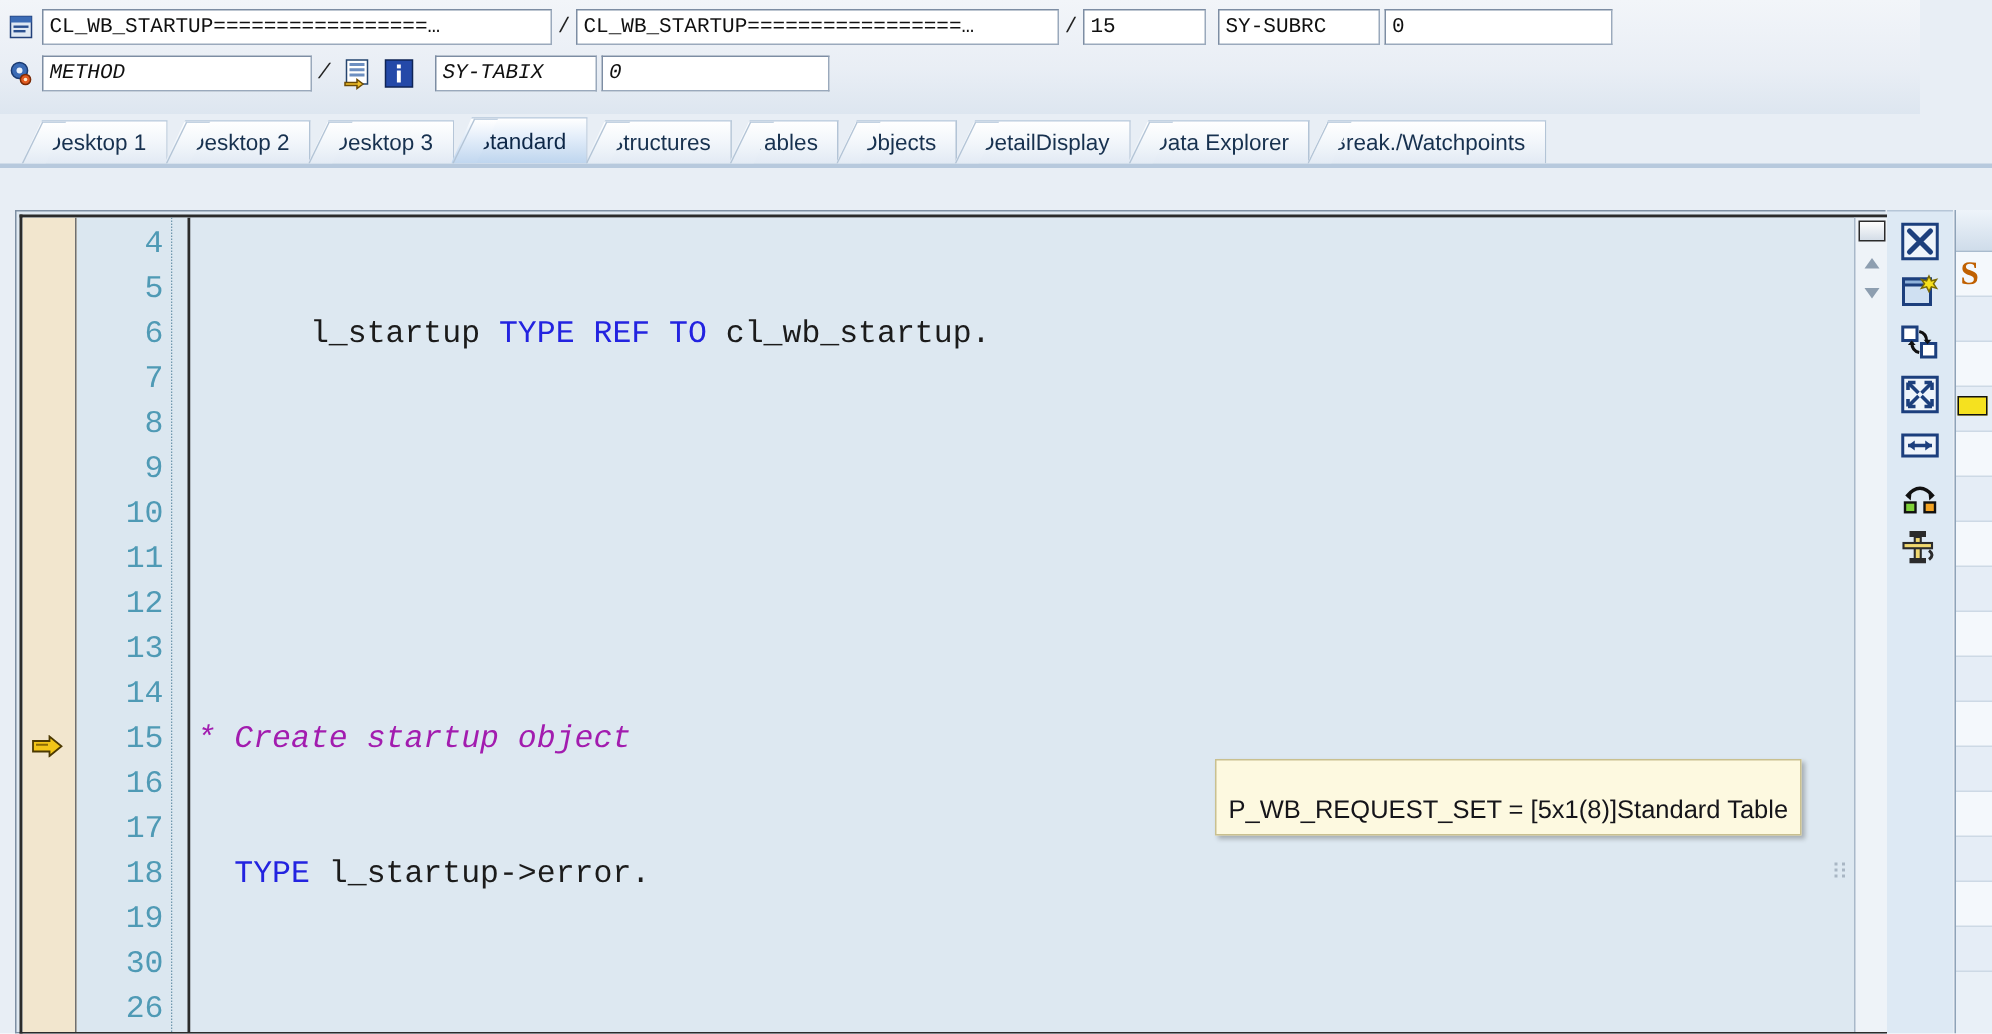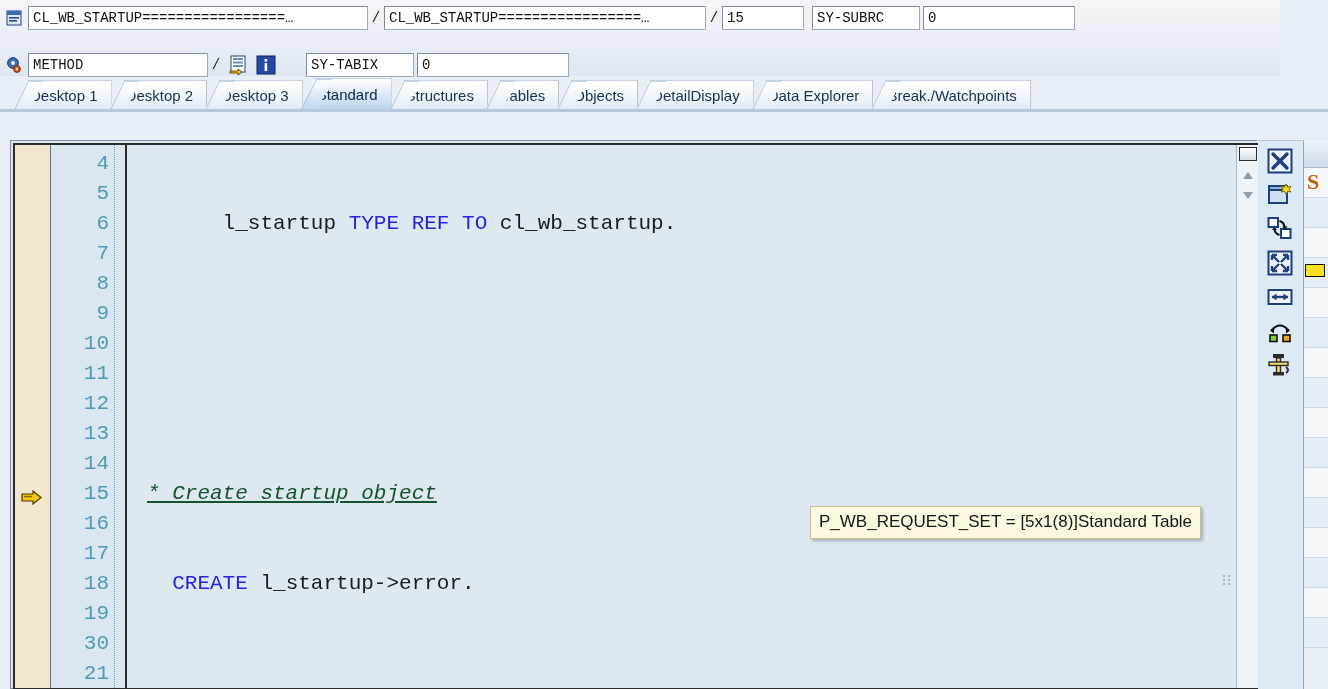--- a/index.html
+++ b/index.html
@@ -11,21 +11,21 @@
   }
   #app { position: relative; width: 1328px; height: 689px; background: #e8eef5; }
 
   
   .header {
     position: absolute; left: 0; top: 0; width: 1280px; height: 76px;
     background: linear-gradient(to bottom, #f2f5f9 0%, #e9eef5 60%, #dde6f0 100%);
   }
   .hdr-row { position: absolute; left: 0; display: flex; align-items: center; height: 26px; }
   .hdr-row1 { top: 5px; }
-  .hdr-row2 { top: 52px; }
+  .hdr-row2 { top: 36px; font-style: italic; }
 
   .hdr-icon {
     width: 20px; height: 22px; margin-left: 4px; margin-right: 4px;
     display: flex; align-items: center; justify-content: center;
     flex: 0 0 auto;
   }
   .fld {
     background: #ffffff;
     border: 1px solid #9aa9bc;
     border-top-color: #7d8da3;
@@ -128,28 +128,28 @@
   }
   .gutter-gap { width: 12px; flex: 0 0 auto; background:#dbe7f0; border-right:2px solid #2b2b2b; }
   .code-area {
     flex: 1 1 auto;
     position: relative;
     background: #dde8f1;
     font-family: "Liberation Mono", monospace;
     font-size: 21px;
     line-height: 30px;
     padding-top: 4px;
-    padding-left: 20px;
+    padding-left: 4px;
     white-space: pre;
     overflow: hidden;
   }
   .cl { height: 30px; }
   .kw  { color: #2323e0; }
   .id  { color: #1b1b1b; }
-  .cmt { color: #14532d; font-style: italic; text-decoration: underline; }
+  .cmt { color: #a21caf; font-style: italic; }
 
   
   .vscroll {
     position: absolute; right: 0; top: 0; width: 22px; height: 100%;
     background: #eef3f8; border-left: 1px solid #a8b8c9;
   }
   .vscroll .thumb {
     position:absolute; left: 2px; top: 2px; width: 18px; height: 14px;
     background: linear-gradient(to bottom,#fdfdfd,#d4dde7);
     border: 1px solid #2b2b2b;
@@ -187,21 +187,21 @@
   .rp-cell.alt { background:#e5edf6; }
   .rp-s { font-family:"Liberation Serif", serif; font-size:22px; color:#c06000; font-weight:bold; padding-left:3px; line-height:28px;}
   .rp-tag { position:absolute; left:1px; top:6px; width:20px; height:13px; background:#f5e11f; border:1px solid #111; }
 
   
   .tooltip {
     position: absolute; left: 810px; top: 506px;
     background: #fdf9e0;
     border: 1px solid #c9c08f;
     box-shadow: 2px 2px 3px rgba(0,0,0,.25);
-    padding: 3px 8px 5px 8px;
+    padding: 21px 8px 5px 8px;
     font-family: "Liberation Sans", sans-serif;
     font-size: 17px;
     color: #15151a;
     line-height: 23px;
     white-space: nowrap;
     z-index: 40;
   }
 
   svg { display:block; }
 </style>
@@ -250,21 +250,21 @@
           <path d="M2 17 h8 v-2 l4 3 -4 3 v-2 H2 z" fill="#f2c12a" stroke="#6b4a05"></path>
         </svg>
       </span>
       <span class="mini-btn">
         <svg width="22" height="22" viewBox="0 0 22 22">
           <rect x="2" y="2" width="18" height="18" fill="#2449a8" stroke="#0f2456"></rect>
           <rect x="9.6" y="5" width="2.6" height="2.6" fill="#ffffff"></rect>
           <rect x="9.6" y="9" width="2.6" height="8" fill="#ffffff"></rect>
         </svg>
       </span>
-      <div class="fld" style="width:108px;margin-left:28px">SY-TABIX</div>
+      <div class="fld" style="width:108px;margin-left:12px">SY-TABIX</div>
       <div class="fld" style="width:152px;margin-left:3px">0</div>
     </div>
   </div>
 
   <div class="tabstrip">
     <div class="tabline"></div>
     <div class="tabs">
       <div class="tab">
           <span>Desktop 1</span>
         </div>
@@ -321,31 +321,31 @@
         <div class="cl">11</div>
         <div class="cl">12</div>
         <div class="cl">13</div>
         <div class="cl">14</div>
         <div class="cl">15</div>
         <div class="cl">16</div>
         <div class="cl">17</div>
         <div class="cl">18</div>
         <div class="cl">19</div>
         <div class="cl">30</div>
-        <div class="cl">21</div>
+        <div class="cl">26</div>
       </div>
 
       <div class="gutter-gap"></div>
 
       <div class="code-area">
         <div class="cl"><span class="id">      l_startup </span><span class="kw">TYPE REF TO</span><span class="id"> cl_wb_startup.</span></div>
         <div class="cl"></div>
         <div class="cl"></div>
         <div class="cl"><span class="cmt">* Create startup object</span></div>
-        <div class="cl"><span class="kw">  CREATE</span><span class="id"> l_startup-&gt;error.</span></div>
+        <div class="cl"><span class="kw">  TYPE</span><span class="id"> l_startup-&gt;error.</span></div>
         
         
         
         
         
         
         
         
         
         

